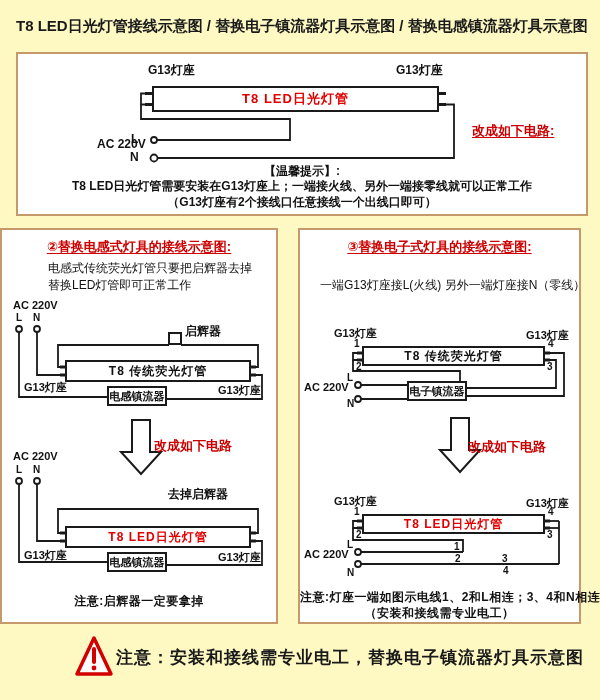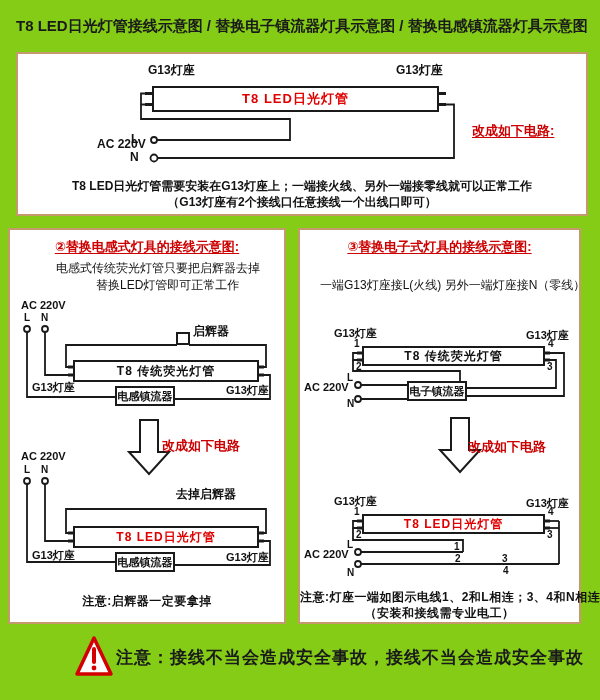--- a/index.html
+++ b/index.html
@@ -1,23 +1,23 @@
 <!DOCTYPE html>
 <html><head>
 <meta charset="utf-8">
 <style>
   * { margin:0; padding:0; box-sizing:border-box; }
   html,body { background:#ffffff; }
   body { font-family:"Liberation Sans","DejaVu Sans",sans-serif; color:#111; }
-  .canvas { position:relative; width:600px; height:700px; background:#84cc16; overflow:hidden; }
+  .canvas { position:relative; width:600px; height:700px; background:#fef9c3; overflow:hidden; }
   .abs { position:absolute; }
   .title { left:16px; top:17px; width:572px; font-size:15px; font-weight:bold; white-space:nowrap; letter-spacing:0px; color:#1a1a1a; }
   .panel { position:absolute; border:2px solid #C49A6C; background:#fff; }
   .panel-1 { left:16px; top:52px;  width:572px; height:164px; }
-  .panel-2 { left:8px; top:228px; width:278px; height:396px; }
+  .panel-2 { left:0; top:228px; width:278px; height:396px; }
   .panel-3 { left:298px; top:228px; width:283px; height:396px; }
   .lbl { position:absolute; font-weight:bold; white-space:nowrap; color:#111; }
   .f13 { font-size:13px; } .f12 { font-size:12px; } .f11 { font-size:11px; } .f10 { font-size:10px; }
   .red { color:#CC0000; }
   .tube-red { color:#E00000; }
   .u { text-decoration:underline; text-underline-offset:2px; }
   .ctr { left:0; right:0; text-align:center; }
   .tube-text { text-align:center; line-height:18px; letter-spacing:1px; }
   svg { position:absolute; left:0; top:0; }
   .note { letter-spacing:0.5px; }
@@ -45,20 +45,21 @@
         <circle cx="136" cy="104" r="3.5" fill="#fff"></circle>
       </g>
     </svg>
     <div class="lbl f12" style="left:130px; top:8px;">G13灯座</div>
     <div class="lbl f12" style="left:378px; top:8px;">G13灯座</div>
     <div class="lbl f13 tube-red tube-text" style="left:135px; top:36px; width:285px;">T8 LED日光灯管</div>
     <div class="lbl f12" style="left:79px;  top:83px;">AC 220V</div>
     <div class="lbl f12" style="left:113px; top:78px;">L</div>
     <div class="lbl f12" style="left:112px; top:96px;">N</div>
     <div class="lbl f13 red u" style="left:454px; top:68px;">改成如下电路:</div>
+    <div class="lbl f12 ctr" style="top:109px;">【温馨提示】:</div>
     <div class="lbl f12 ctr" style="top:124px;">T8 LED日光灯管需要安装在G13灯座上；一端接火线、另外一端接零线就可以正常工作</div>
     <div class="lbl f12 ctr" style="top:140px;">（G13灯座有2个接线口任意接线一个出线口即可）</div>
   </div>
 
   <div class="panel panel-2">
     <svg width="274" height="392" viewBox="0 0 274 392">
       <g fill="none" stroke="#1a1a1a" stroke-width="1.8">
 
         <circle cx="17" cy="99" r="3" fill="#fff"></circle>
         <circle cx="35" cy="99" r="3" fill="#fff"></circle>
@@ -86,21 +87,21 @@
         <line x1="248" y1="303" x2="254" y2="303" stroke-width="3"></line>
         <line x1="248" y1="311" x2="254" y2="311" stroke-width="3"></line>
         <polyline points="35,254 35,311 58,311"></polyline>
         <polyline points="17,254 17,332 106,332"></polyline>
         <rect x="106" y="323" width="58" height="18" stroke-width="2" fill="#fff"></rect>
         <polyline points="254,311 260,311 260,335 164,335"></polyline>
       </g>
     </svg>
     <div class="lbl f13 red u ctr" style="top:8px;">②替换电感式灯具的接线示意图:</div>
     <div class="lbl f12" style="left:46px; top:30px; font-weight:normal;">电感式传统荧光灯管只要把启辉器去掉</div>
-    <div class="lbl f12" style="left:46px; top:47px; font-weight:normal;margin-left:40px;">替换LED灯管即可正常工作</div>
+    <div class="lbl f12" style="left:46px; top:47px; font-weight:normal;">替换LED灯管即可正常工作</div>
     <div class="lbl f11" style="left:11px; top:69px;">AC 220V</div>
     <div class="lbl f10" style="left:14px; top:82px;">L</div>
     <div class="lbl f10" style="left:31px; top:82px;">N</div>
     <div class="lbl f12" style="left:183px; top:93px;">启辉器</div>
     <div class="lbl f12 tube-text" style="left:64px; top:132px; width:184px;">T8 传统荧光灯管</div>
     <div class="lbl f11" style="left:22px; top:150px;">G13灯座</div>
     <div class="lbl f11" style="left:216px; top:153px;">G13灯座</div>
     <div class="lbl f11" style="left:106px; top:159px; width:58px; text-align:center;">电感镇流器</div>
     <div class="lbl f13 red" style="left:152px; top:207px;">改成如下电路</div>
     <div class="lbl f11" style="left:11px; top:220px;">AC 220V</div>
@@ -181,15 +182,15 @@
     <div class="lbl f10" style="left:47px; top:337px;">N</div>
     <div class="lbl f12 ctr note" style="top:359px;">注意:灯座一端如图示电线1、2和L相连；3、4和N相连</div>
     <div class="lbl f12 ctr note" style="top:375px;">（安装和接线需专业电工）</div>
   </div>
 
   <svg class="abs" style="left:74px; top:634px;" width="40" height="44" viewBox="0 0 40 44">
     <polygon points="20,4 37,40 3,40" fill="#fff" stroke="#D40000" stroke-width="3.5" stroke-linejoin="round"></polygon>
     <line x1="20" y1="15" x2="20" y2="28" stroke="#D40000" stroke-width="4" stroke-linecap="round"></line>
     <circle cx="20" cy="34" r="2.4" fill="#D40000"></circle>
   </svg>
-  <div class="abs warn-text">注意：接线不当会造成安全事故，接线不当会造成安全事故</div>
+  <div class="abs warn-text">注意：安装和接线需专业电工，替换电子镇流器灯具示意图</div>
 
 </div>
 
 </body></html>

